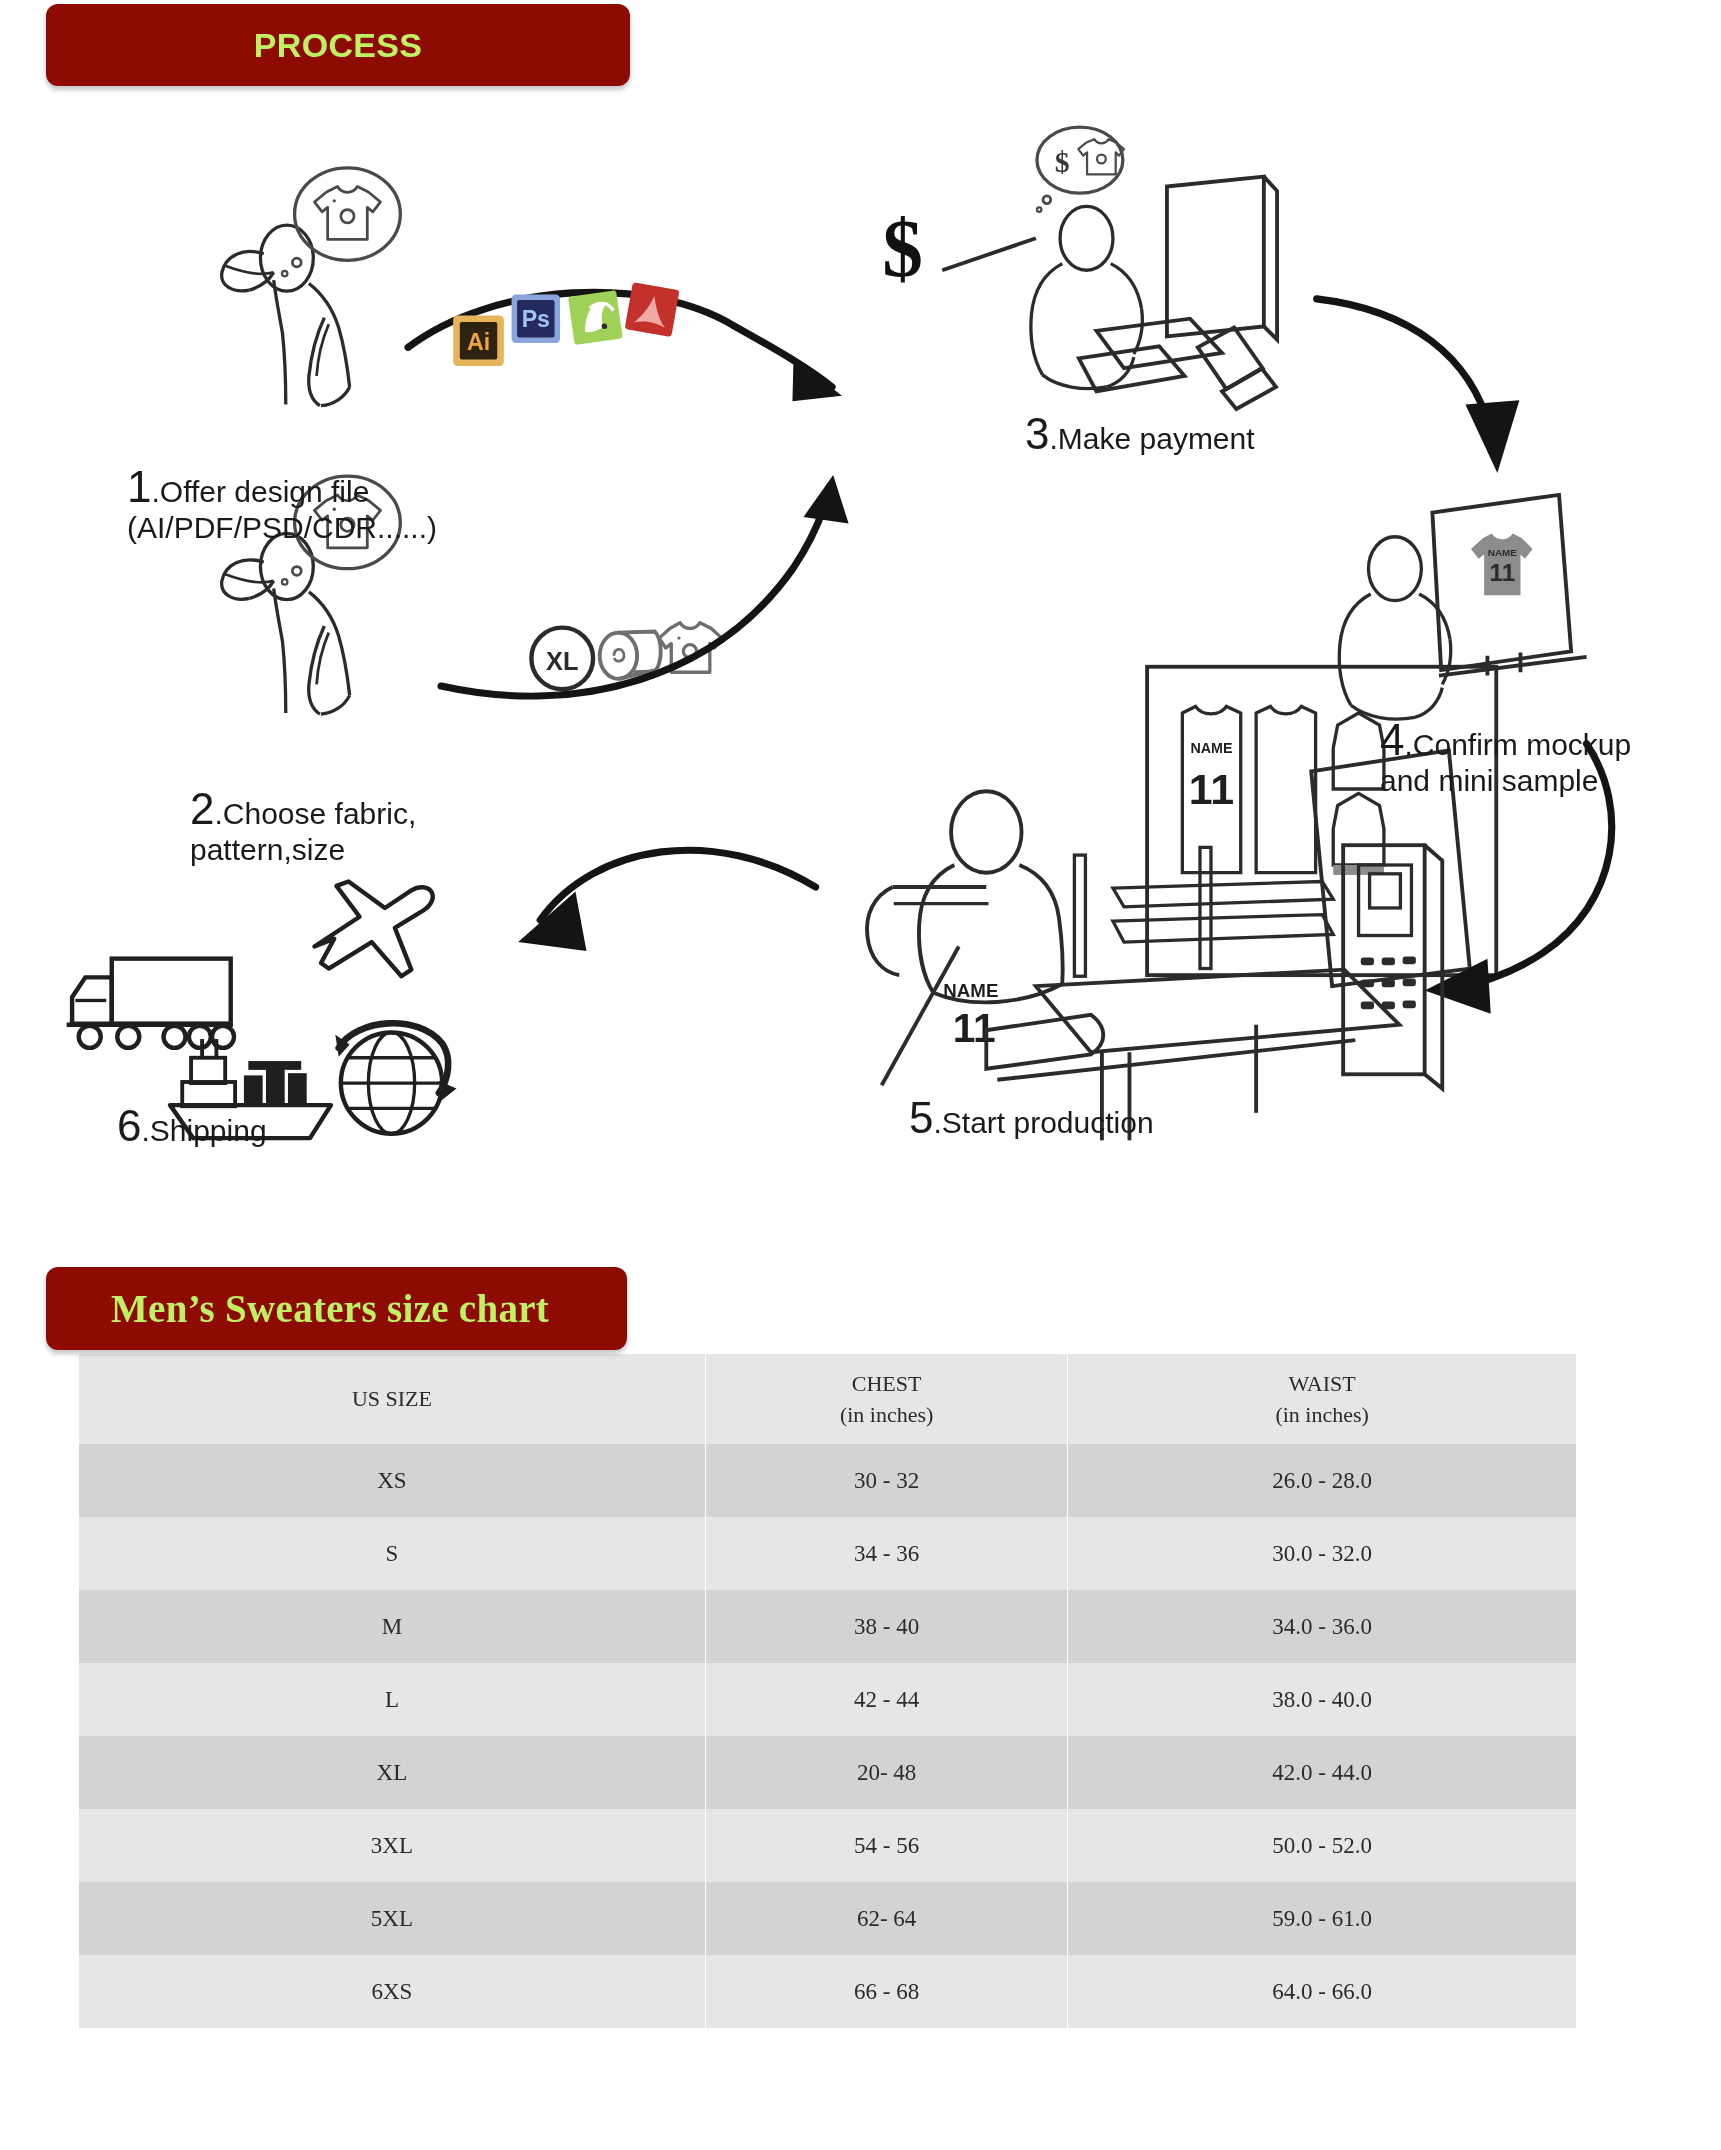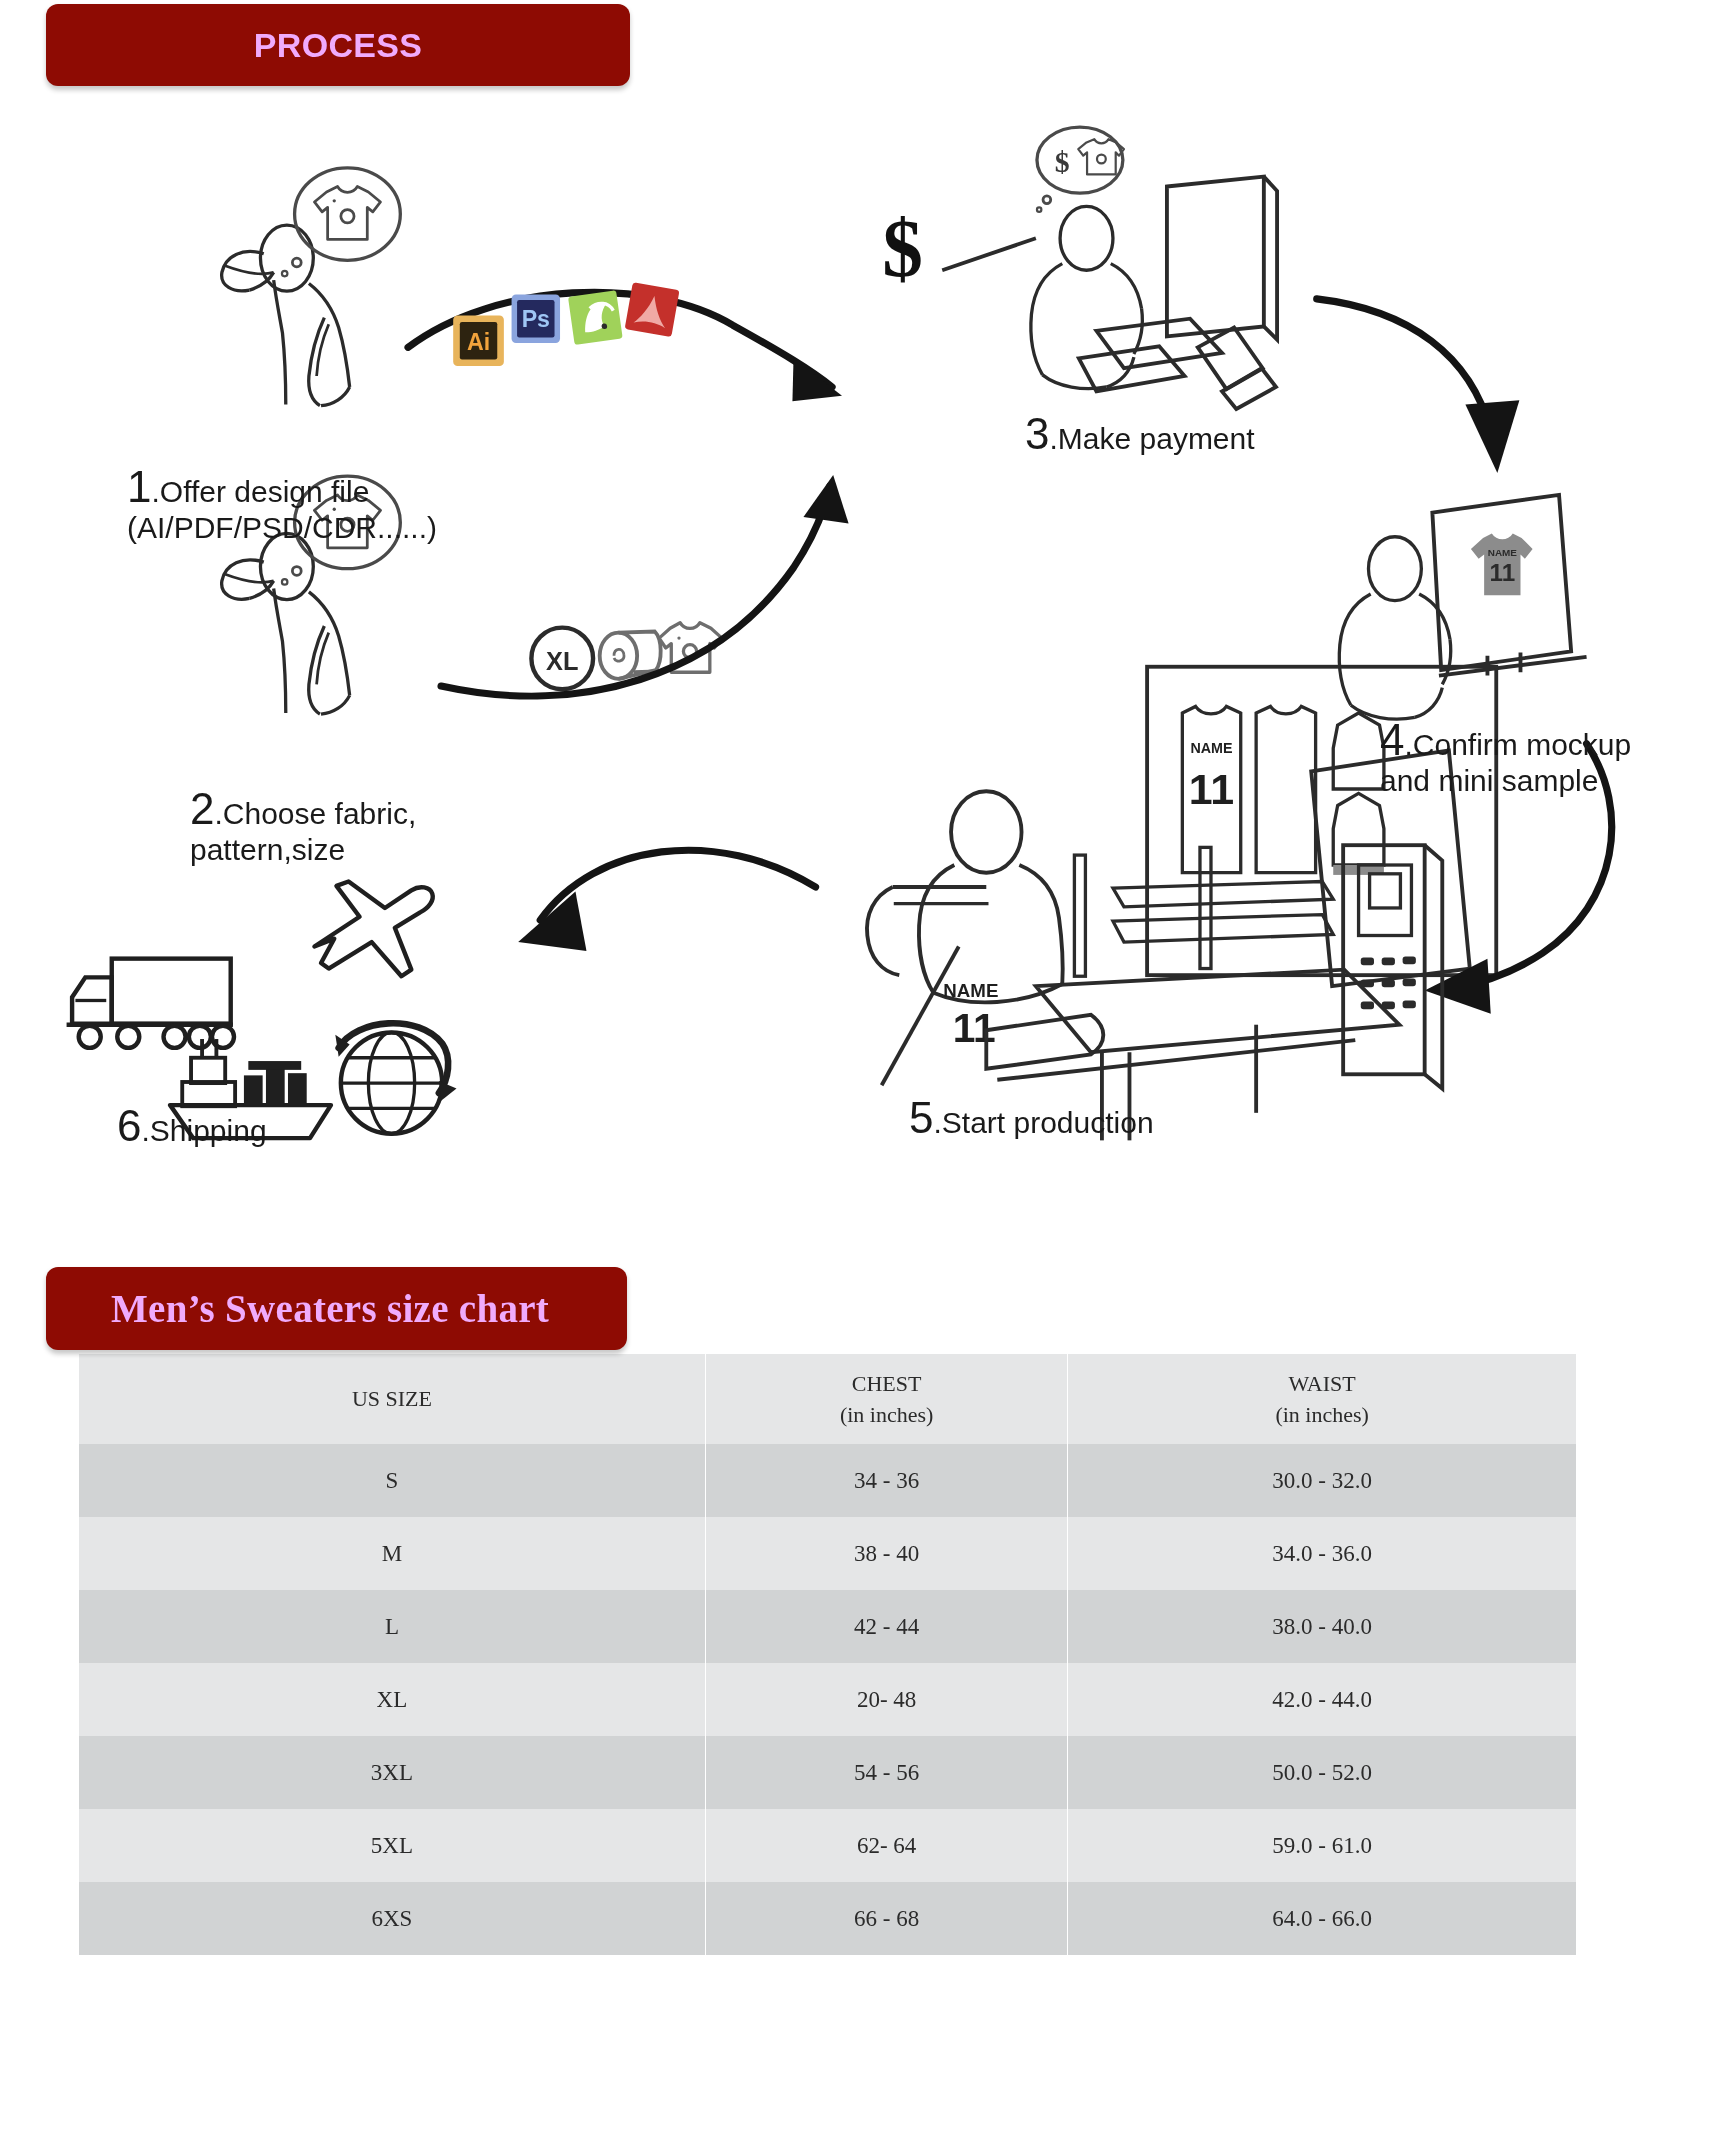--- a/index.html
+++ b/index.html
@@ -9,21 +9,21 @@
     -webkit-font-smoothing:antialiased;
   }
 
   
   .banner{
     position:absolute;
     background:#8E0B03;
     border-radius:12px;
     box-shadow:0 3.3px 5.5px rgba(0,0,0,.22);
     display:flex;align-items:center;
-    color:#f0abfc;
+    color:#bef264;
     font-weight:bold;
     letter-spacing:0.3px;
   }
   #process-banner{
     left:46px;top:4.4px;width:584px;height:82px;
     font-size:34px;
     justify-content:center;
     font-family:"Liberation Sans",sans-serif;
   }
   #sizechart-banner{
@@ -362,20 +362,25 @@
         <div>(in inches)</div>
       </th>
       <th class="col-waist">
         <div>WAIST</div>
         <div>(in inches)</div>
       </th>
     </tr>
   </thead>
   <tbody>
       <tr>
+        <td class="col-size">XS</td>
+        <td class="col-chest">30 - 32</td>
+        <td class="col-waist">26.0 - 28.0</td>
+      </tr>
+      <tr>
         <td class="col-size">S</td>
         <td class="col-chest">34 - 36</td>
         <td class="col-waist">30.0 - 32.0</td>
       </tr>
       <tr>
         <td class="col-size">M</td>
         <td class="col-chest">38 - 40</td>
         <td class="col-waist">34.0 - 36.0</td>
       </tr>
       <tr>

